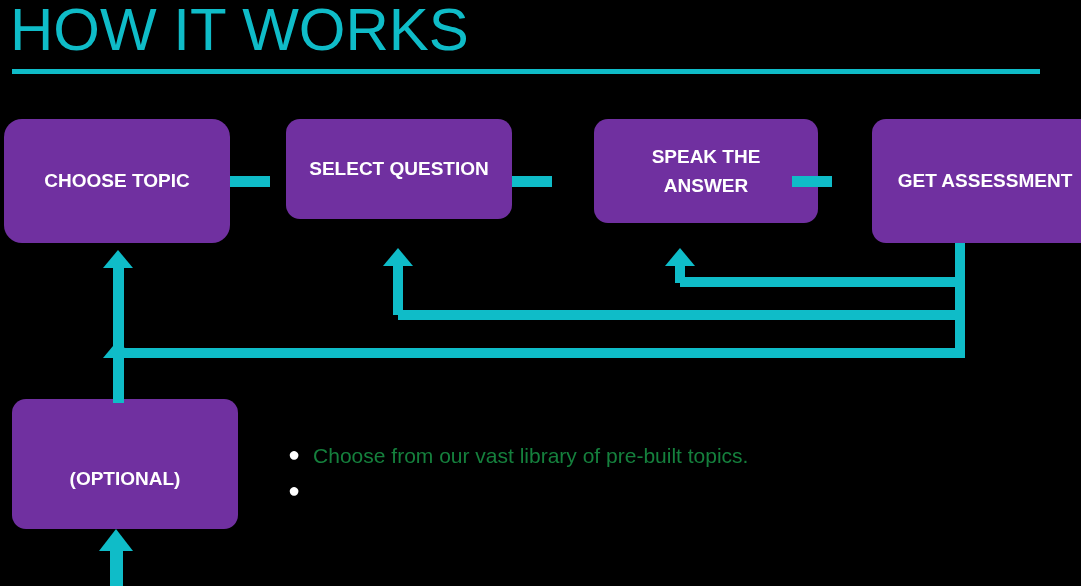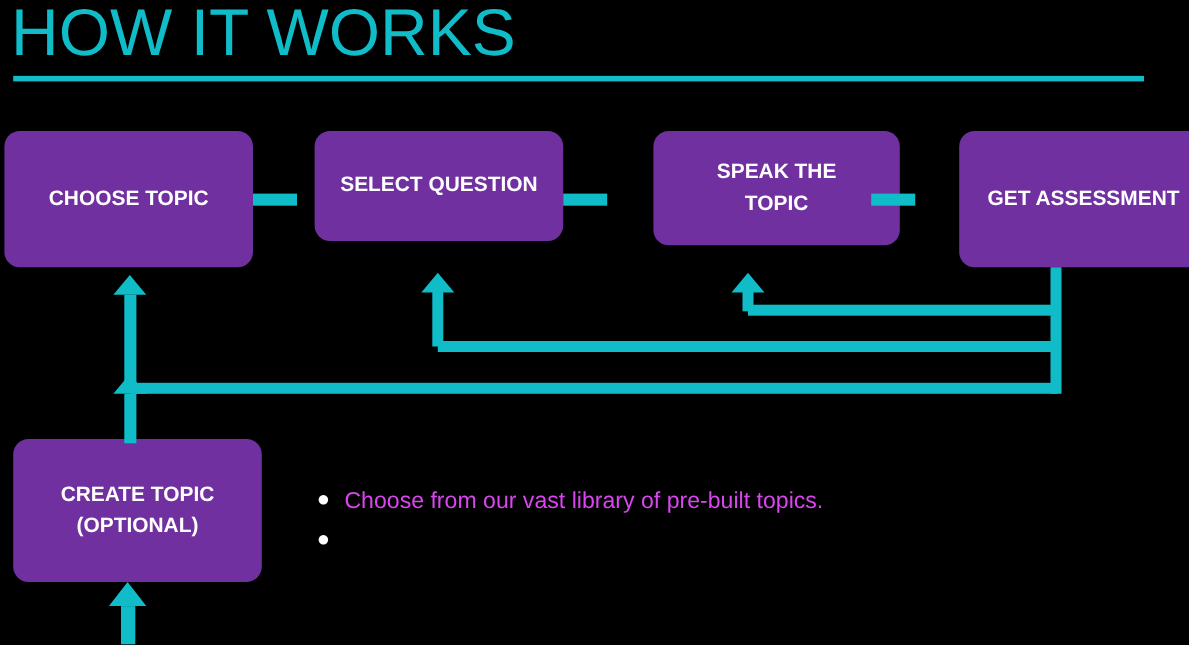--- a/index.html
+++ b/index.html
@@ -47,21 +47,21 @@
     align-items: center;
     justify-content: center;
     text-align: center;
     color: #FFFFFF;
     font-weight: bold;
     font-size: 19px;
     line-height: 1.55;
     padding: 4px 10px;
   }
 
-  #box-choose-topic   { left: 4px;   top: 119px; width: 226px; height: 124px; }
+  #box-choose-topic   { left: 4px;   top: 119px; width: 226px; height: 124px; border-radius: 18px; }
   #box-select-question{ left: 286px; top: 119px; width: 226px; height: 100px; }
   #box-speak-answer   { left: 594px; top: 119px; width: 224px; height: 104px; }
   #box-get-assessment { left: 848px; top: 119px; width: 226px; height: 124px; margin-left: 24px; }
   #box-create-topic   { left: 12px;  top: 399px; width: 226px; height: 130px; }
 
   
   .conn { position: absolute; background: #0FBCC8; }
 
   
   .h-shaft { height: 11px; top: 176px; }
@@ -145,21 +145,21 @@
   .bullet-dot {
     color: #FFFFFF;
     font-size: 20px;
     line-height: 1;
     margin-right: 13px;
     flex: 0 0 auto;
     position: relative;
     top: -2px;
   }
   .bullet-text {
-    color: #d946ef;
+    color: #15803d;
     font-size: 21px;
     font-weight: 400;
     line-height: 1.25;
     white-space: nowrap;
   }
 </style>
 </head>
 <body>
 
 <div id="slide-title">HOW IT WORKS</div>
@@ -170,31 +170,31 @@
   <span>CHOOSE TOPIC</span>
 </div>
 
 <div class="proc-box" id="box-select-question">
   <span>SELECT QUESTION</span>
 </div>
 
 <div class="proc-box" id="box-speak-answer">
   <span>
     <span>SPEAK THE</span><br>
-    <span>TOPIC</span>
+    <span>ANSWER</span>
   </span>
 </div>
 
 <div class="proc-box" id="box-get-assessment">
   <span>GET ASSESSMENT</span>
 </div>
 
 <div class="proc-box" id="box-create-topic">
   <span>
-    <span>CREATE TOPIC</span><br>
+    <br>
     <span>(OPTIONAL)</span>
   </span>
 </div>
 
 <div class="conn h-shaft" id="shaft-1"></div>
 <div id="head-1"></div>
 
 <div class="conn h-shaft" id="shaft-2"></div>
 <div id="head-2"></div>
 

